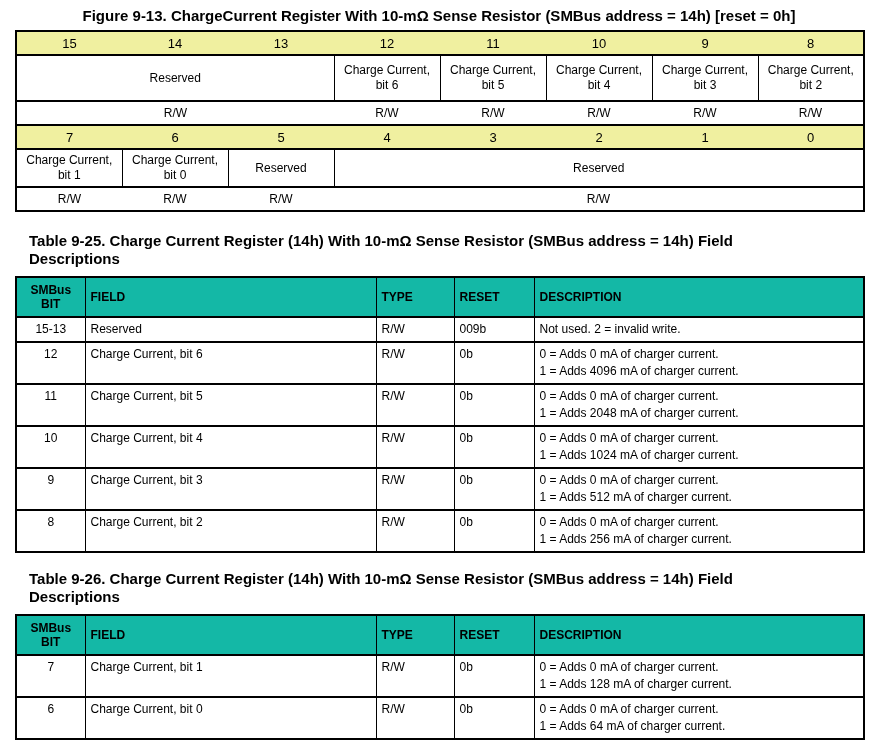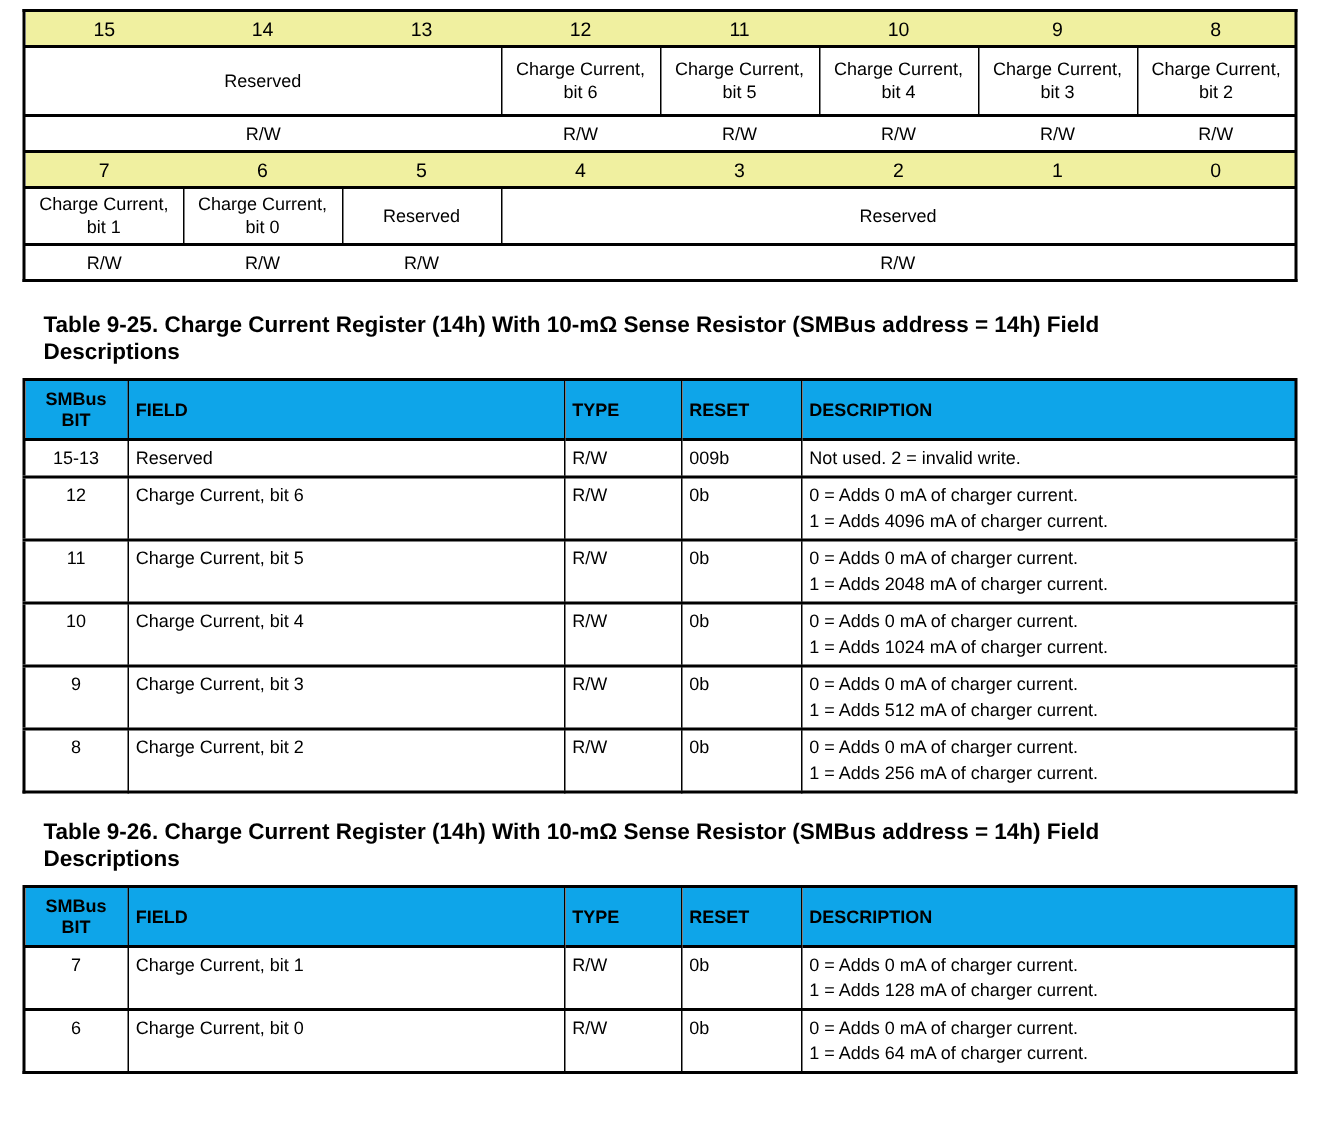--- a/index.html
+++ b/index.html
@@ -82,21 +82,21 @@
     border: 2px solid #000;
   }
   table.fld th, table.fld td {
     border: 1px solid #000;
     font-size: 12px;
     padding: 3px 5px;
     box-sizing: border-box;
     overflow: hidden;
   }
   table.fld tr.hdr th {
-    background: #0ea5e9;
+    background: #14b8a6;
     font-weight: bold;
     height: 40px;
     text-align: left;
     vertical-align: middle;
     line-height: 14px;
     border-bottom: 2px solid #000;
   }
   table.fld tr.hdr th.c { text-align: center; }
   table.fld td {
     vertical-align: top;
@@ -107,20 +107,21 @@
   table.fld tr.short td { height: 24px; }
   table.fld tr.tall td { height: 39px; }
   table.fld td.desc { white-space: pre-line; }
 </style>
 </head>
 <body>
 
 <div class="page">
   <div class="content">
 
+    <div class="fig-title">Figure 9-13. ChargeCurrent Register With 10-mΩ Sense Resistor (SMBus address = 14h) [reset = 0h]</div>
 
     <table class="reg">
       <colgroup>
         <col style="width:106px">
           <col style="width:106px">
           <col style="width:106px">
           <col style="width:106px">
         <col style="width:106px">
           <col style="width:106px">
           <col style="width:106px">

